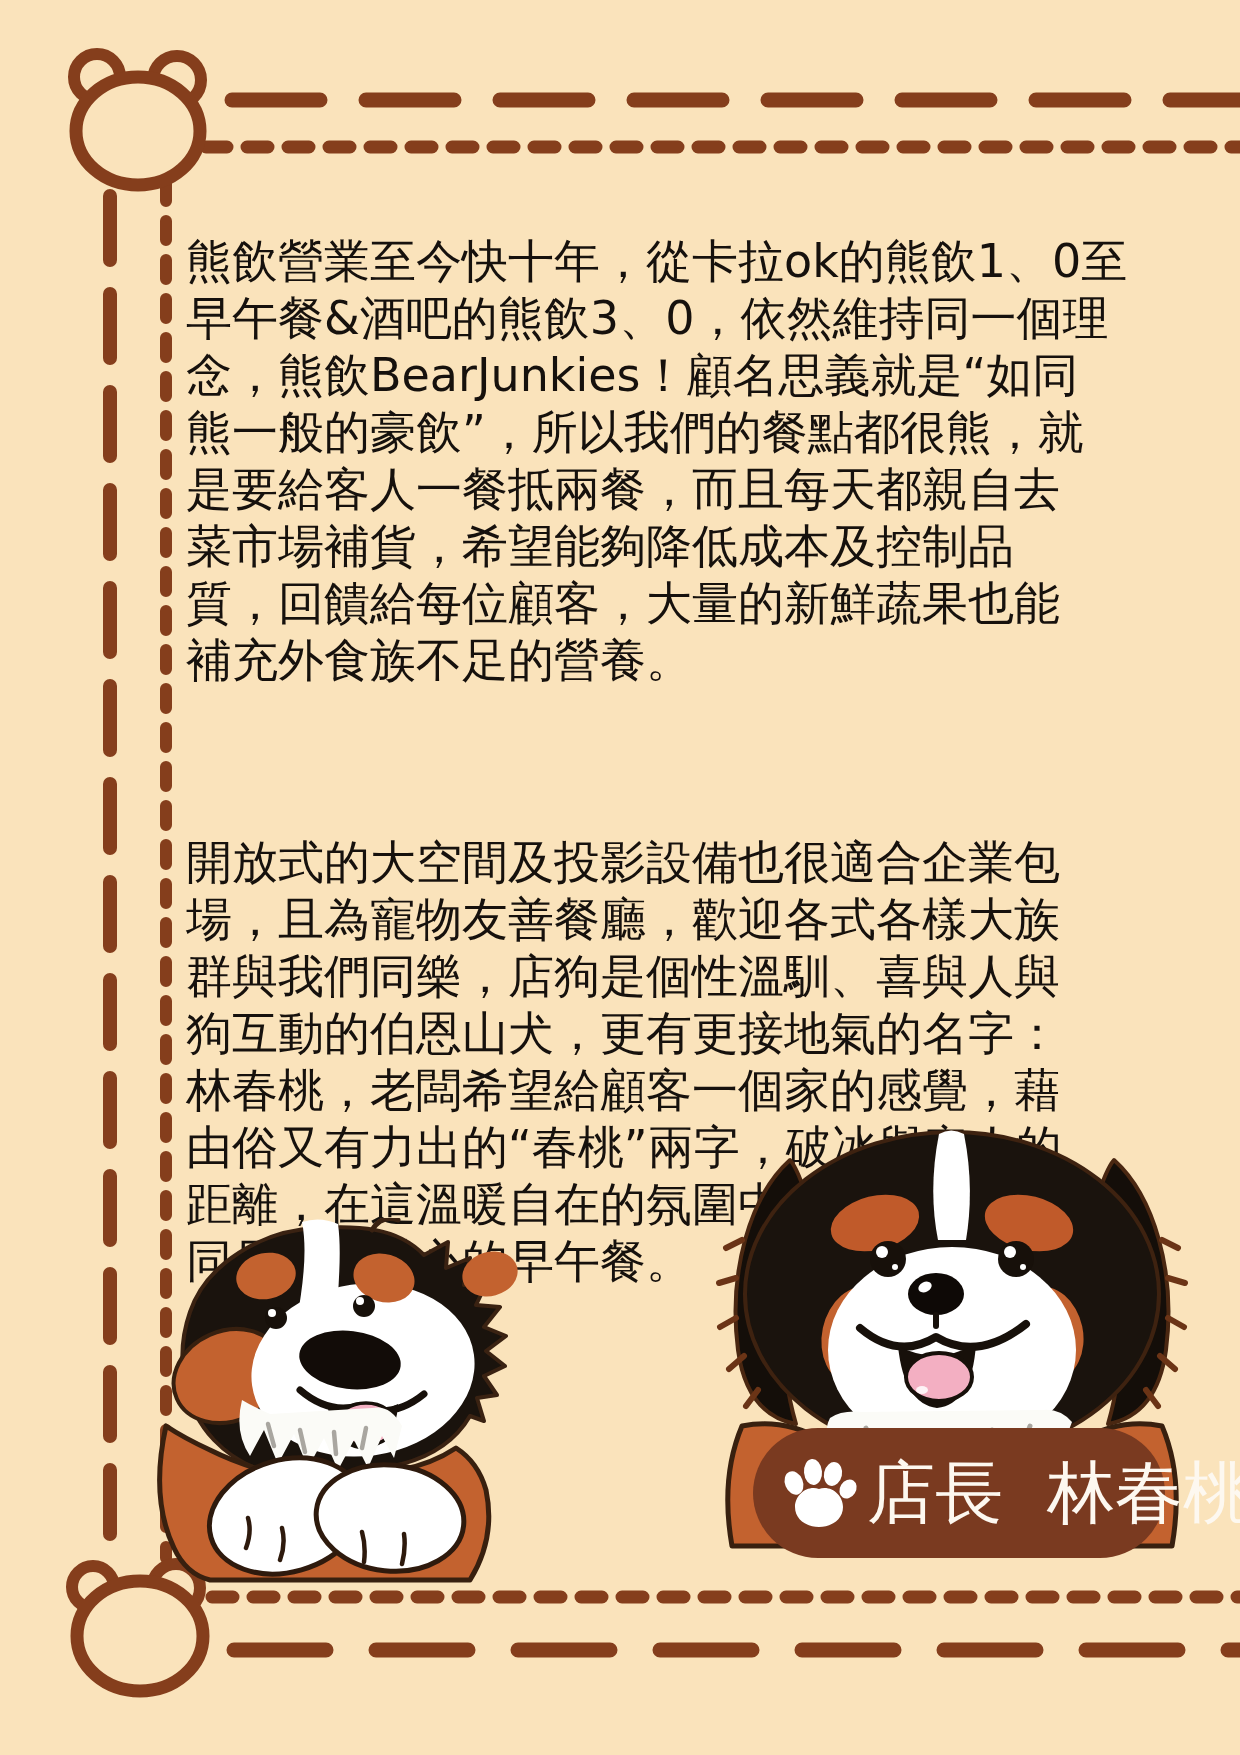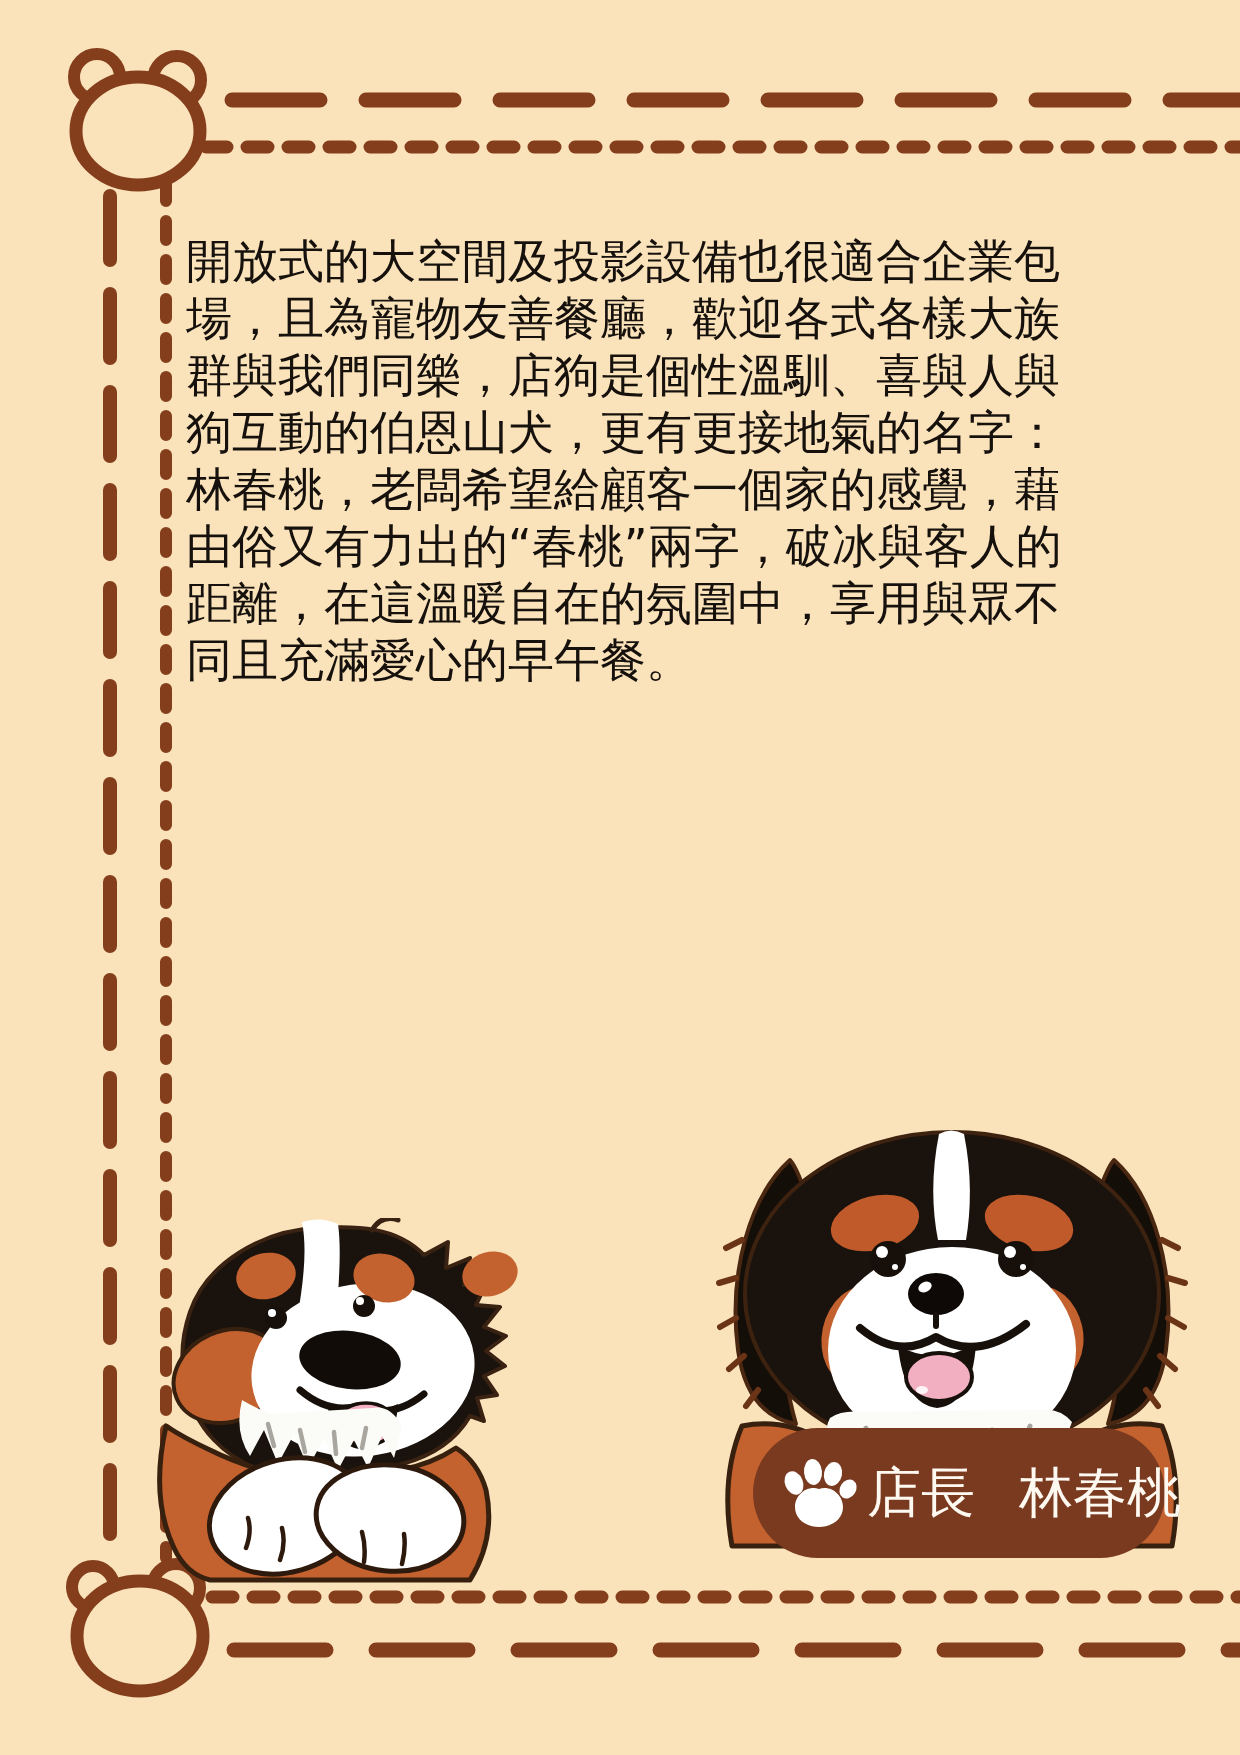--- a/index.html
+++ b/index.html
@@ -18,21 +18,21 @@
   }
   .text-block .para{margin:0;}
   .text-block .para + .para{margin-top:88px;}
   .dog{position:absolute;z-index:3;}
   .dog-left{left:150px;top:1218px;width:410px;height:375px;}
   .dog-right{left:712px;top:1122px;width:480px;height:450px;}
   .badge{
     position:absolute;left:753px;top:1428px;width:412px;height:130px;
     background:#7A3A20;border-radius:66px;z-index:5;
     display:flex;align-items:center;box-sizing:border-box;
-    padding:12px 24px;color:#FDF8F0;font-size:54px;line-height:1;
+    padding:12px 24px;color:#FDF8F0;font-size:68px;line-height:1;
   }
   .badge .paw{width:84px;height:76px;flex:0 0 auto;margin-right:6px;}
   .badge .role{white-space:nowrap;}
   .badge .name{white-space:nowrap;margin-left:44px;}
 </style>
 </head>
 <body>
 
 <div class="poster">
 
@@ -51,20 +51,28 @@
       <ellipse cx="138" cy="131" rx="62" ry="54" fill="#FAE3BB" stroke="#853E1C" stroke-width="13"></ellipse>
     </g>
     <g>
       <circle cx="93" cy="1587" r="21" fill="#FAE3BB" stroke="#853E1C" stroke-width="12"></circle>
       <circle cx="176" cy="1588" r="24" fill="#FAE3BB" stroke="#853E1C" stroke-width="12"></circle>
       <ellipse cx="140" cy="1636" rx="63" ry="55" fill="#FAE3BB" stroke="#853E1C" stroke-width="13"></ellipse>
     </g>
   </svg>
 
   <div class="text-block">
+    <p class="para">熊飲營業至今快十年，從卡拉ok的熊飲1、0至
+早午餐&amp;酒吧的熊飲3、0，依然維持同一個理
+念，熊飲BearJunkies！顧名思義就是“如同
+熊一般的豪飲”，所以我們的餐點都很熊，就
+是要給客人一餐抵兩餐，而且每天都親自去
+菜市場補貨，希望能夠降低成本及控制品
+質，回饋給每位顧客，大量的新鮮蔬果也能
+補充外食族不足的營養。</p>
     <p class="para">開放式的大空間及投影設備也很適合企業包
 場，且為寵物友善餐廳，歡迎各式各樣大族
 群與我們同樂，店狗是個性溫馴、喜與人與
 狗互動的伯恩山犬，更有更接地氣的名字：
 林春桃，老闆希望給顧客一個家的感覺，藉
 由俗又有力出的“春桃”兩字，破冰與客人的
 距離，在這溫暖自在的氛圍中，享用與眾不
 同且充滿愛心的早午餐。</p>
   </div>
 

